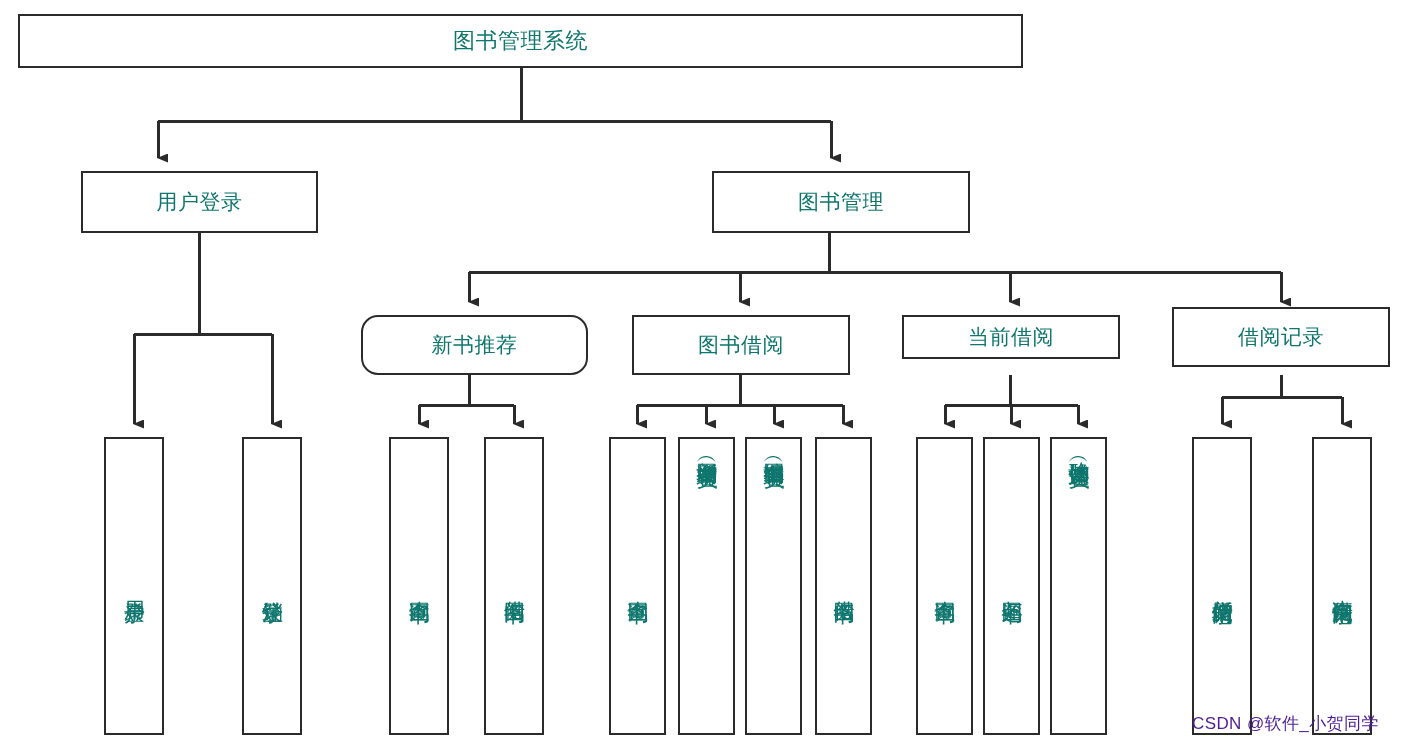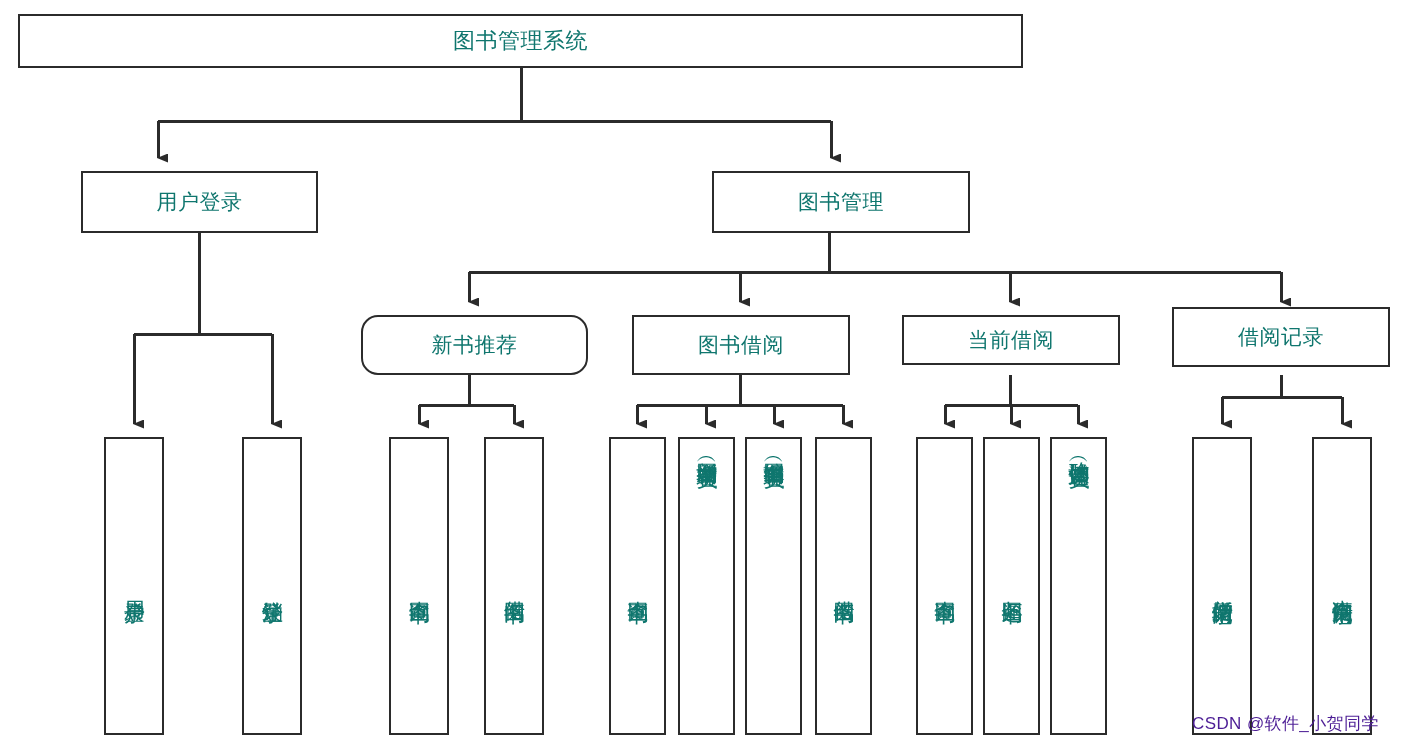--- a/index.html
+++ b/index.html
@@ -136,21 +136,21 @@
   <div class="node" style="left:712px; top:171px; width:258px; height:62px;">
     <span class="node-h">图书管理</span>
   </div>
 
   <div class="node" style="left:361px; top:315px; width:227px; height:60px;border-radius:17px;">
     <span class="node-h">新书推荐</span>
   </div>
   <div class="node" style="left:632px; top:315px; width:218px; height:60px;">
     <span class="node-h">图书借阅</span>
   </div>
-  <div class="node" style="left:902px; top:315px; width:218px; height:50px;">
+  <div class="node" style="left:902px; top:315px; width:218px; height:44px;">
     <span class="node-h">当前借阅</span>
   </div>
   <div class="node" style="left:1172px; top:307px; width:218px; height:60px;">
     <span class="node-h">借阅记录</span>
   </div>
 
   <div class="node node-leaf center-text" style="left:104px; top:437px; width:60px; height:298px;">
     <span class="node-v">用户登录</span>
   </div>
   <div class="node node-leaf center-text" style="left:242px; top:437px; width:60px; height:298px;">

